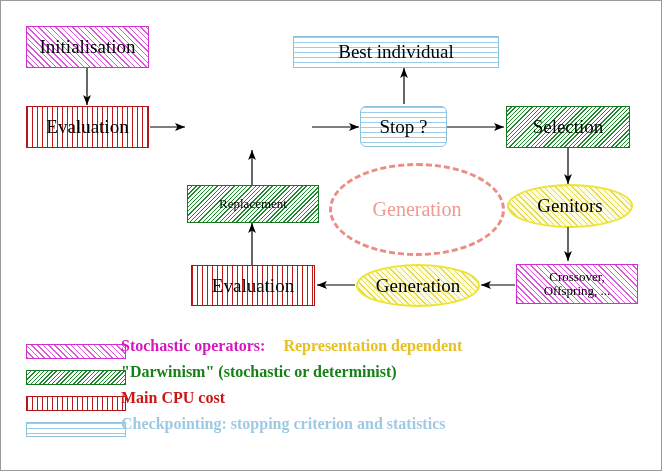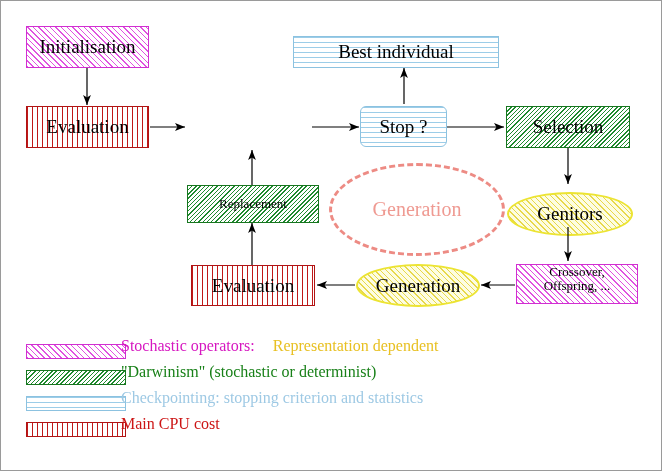--- a/index.html
+++ b/index.html
@@ -48,21 +48,21 @@
      border:3px dashed #ed8b84;background:transparent;
      display:flex;align-items:center;justify-content:center;}
   .generation span{color:#ef9a92;font-size:20px;}
 
   
   #arrows{position:absolute;left:0;top:0;width:662px;height:471px;
           pointer-events:none;z-index:1;}
 
   
   .legend{position:absolute;left:0;top:338px;width:662px;}
-  .legend-row{position:relative;height:26px;}
+  .legend-row{position:relative;height:26px;font-weight:bold;}
   .swatch{position:absolute;left:25px;width:100px;height:15px;box-sizing:border-box;}
   .legend-text{position:absolute;left:120px;top:-2px;font-size:16px;white-space:nowrap;}
   .c-magenta{color:#d617c0;}
   .c-gold{color:#e8c022;}
   .c-green{color:#188018;}
   .c-red{color:#cc1515;}
   .c-lblue{color:#9ec9e4;}
 </style>
 </head>
 <body>
@@ -123,57 +123,57 @@
   </div>
 
   <div class="node fill-green label-sm" style="left:186px;top:184px;width:132px;height:38px;">
     <span>Replacement</span>
   </div>
 
   <div class="generation" style="left:328px;top:162px;width:170px;height:87px;">
     <span>Generation</span>
   </div>
 
-  <div class="node fill-yellow ellipse label-lg" style="left:506px;top:191px;width:126px;height:44px;">
+  <div class="node fill-yellow ellipse label-lg" style="left:506px;top:183px;width:126px;height:44px;">
     <span>Genitors</span>
   </div>
 
   <div class="node fill-red label-lg" style="left:190px;top:264px;width:124px;height:41px;">
     <span>Evaluation</span>
   </div>
 
   <div class="node fill-yellow ellipse label-lg" style="left:355px;top:263px;width:124px;height:43px;">
     <span>Generation</span>
   </div>
 
-  <div class="node fill-magenta label-sm" style="left:515px;top:263px;width:122px;height:40px;flex-direction:column;justify-content:flex-start;font-family:Liberation Serif, serif;">
+  <div class="node fill-magenta label-sm" style="left:515px;top:263px;width:122px;height:40px;flex-direction:column;justify-content:center;font-family:Liberation Serif, serif;">
     <span>Crossover,</span>
     <span>Offspring, ...</span>
   </div>
 
   <div class="legend">
 
     <div class="legend-row">
       <div class="swatch fill-magenta" style="top:5px;"></div>
       <div class="legend-text">
         <span class="c-magenta">Stochastic operators:</span>
         <span class="c-gold" style="padding-left:14px;">Representation dependent</span>
       </div>
     </div>
 
     <div class="legend-row">
       <div class="swatch fill-green" style="top:5px;"></div>
       <div class="legend-text c-green">"Darwinism" (stochastic or determinist)</div>
     </div>
 
     <div class="legend-row">
-      <div class="swatch fill-blue" style="top:5px;"></div>
-      <div class="legend-text c-lblue">Checkpointing: stopping criterion and statistics</div>
+      <div class="swatch fill-red" style="top:5px;"></div>
+      <div class="legend-text c-red">Main CPU cost</div>
     </div>
 
     <div class="legend-row">
-      <div class="swatch fill-red" style="top:5px;"></div>
-      <div class="legend-text c-red">Main CPU cost</div>
+      <div class="swatch fill-blue" style="top:5px;"></div>
+      <div class="legend-text c-lblue">Checkpointing: stopping criterion and statistics</div>
     </div>
 
   </div>
 
 </div>
 
 </body></html>

